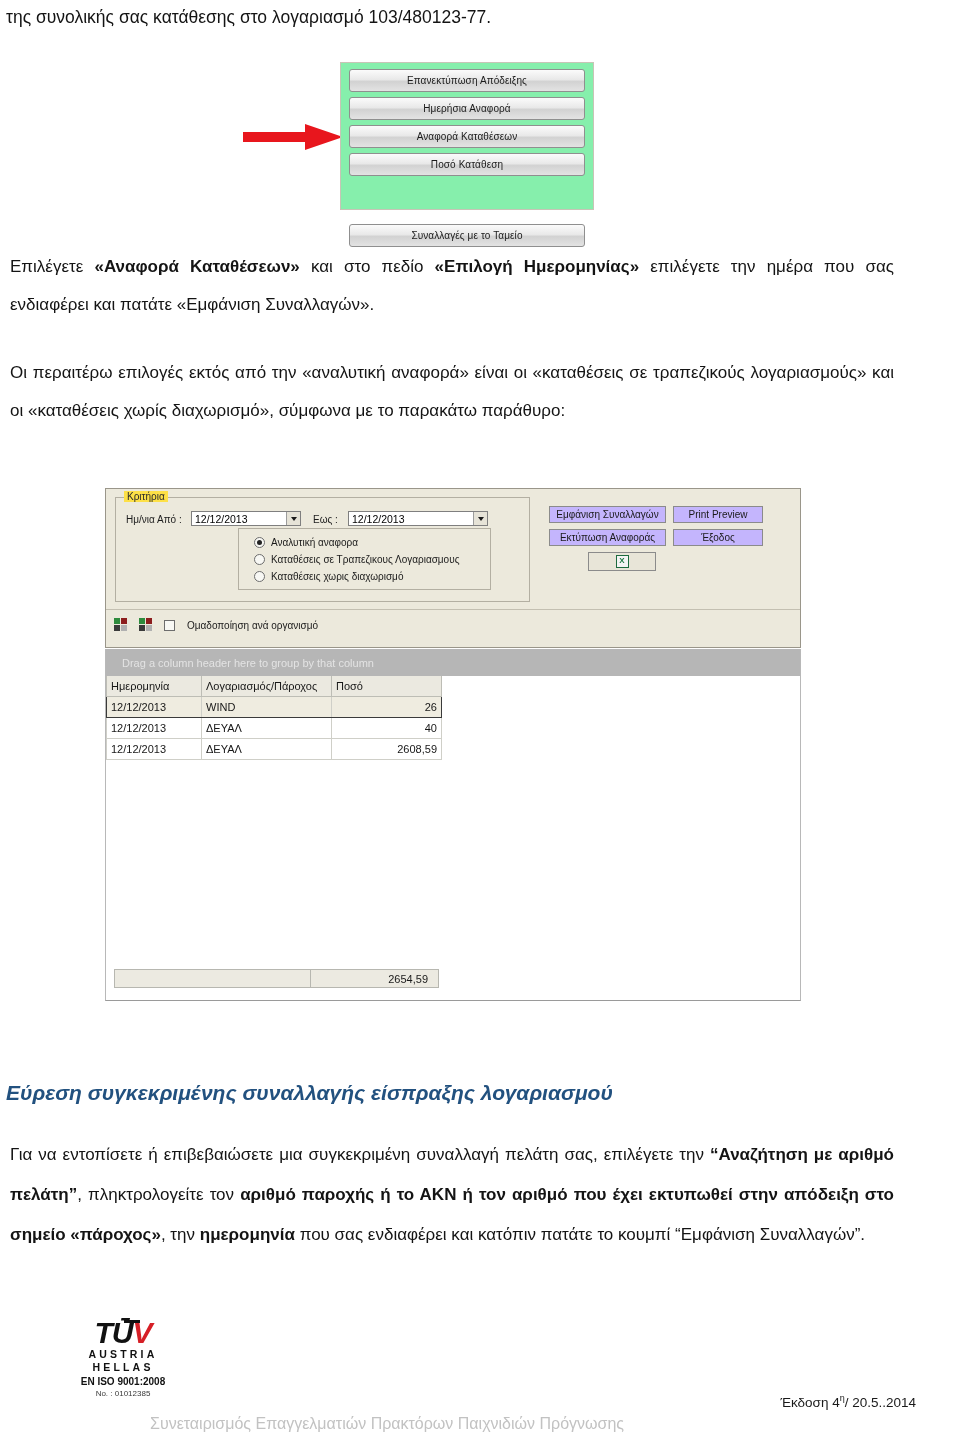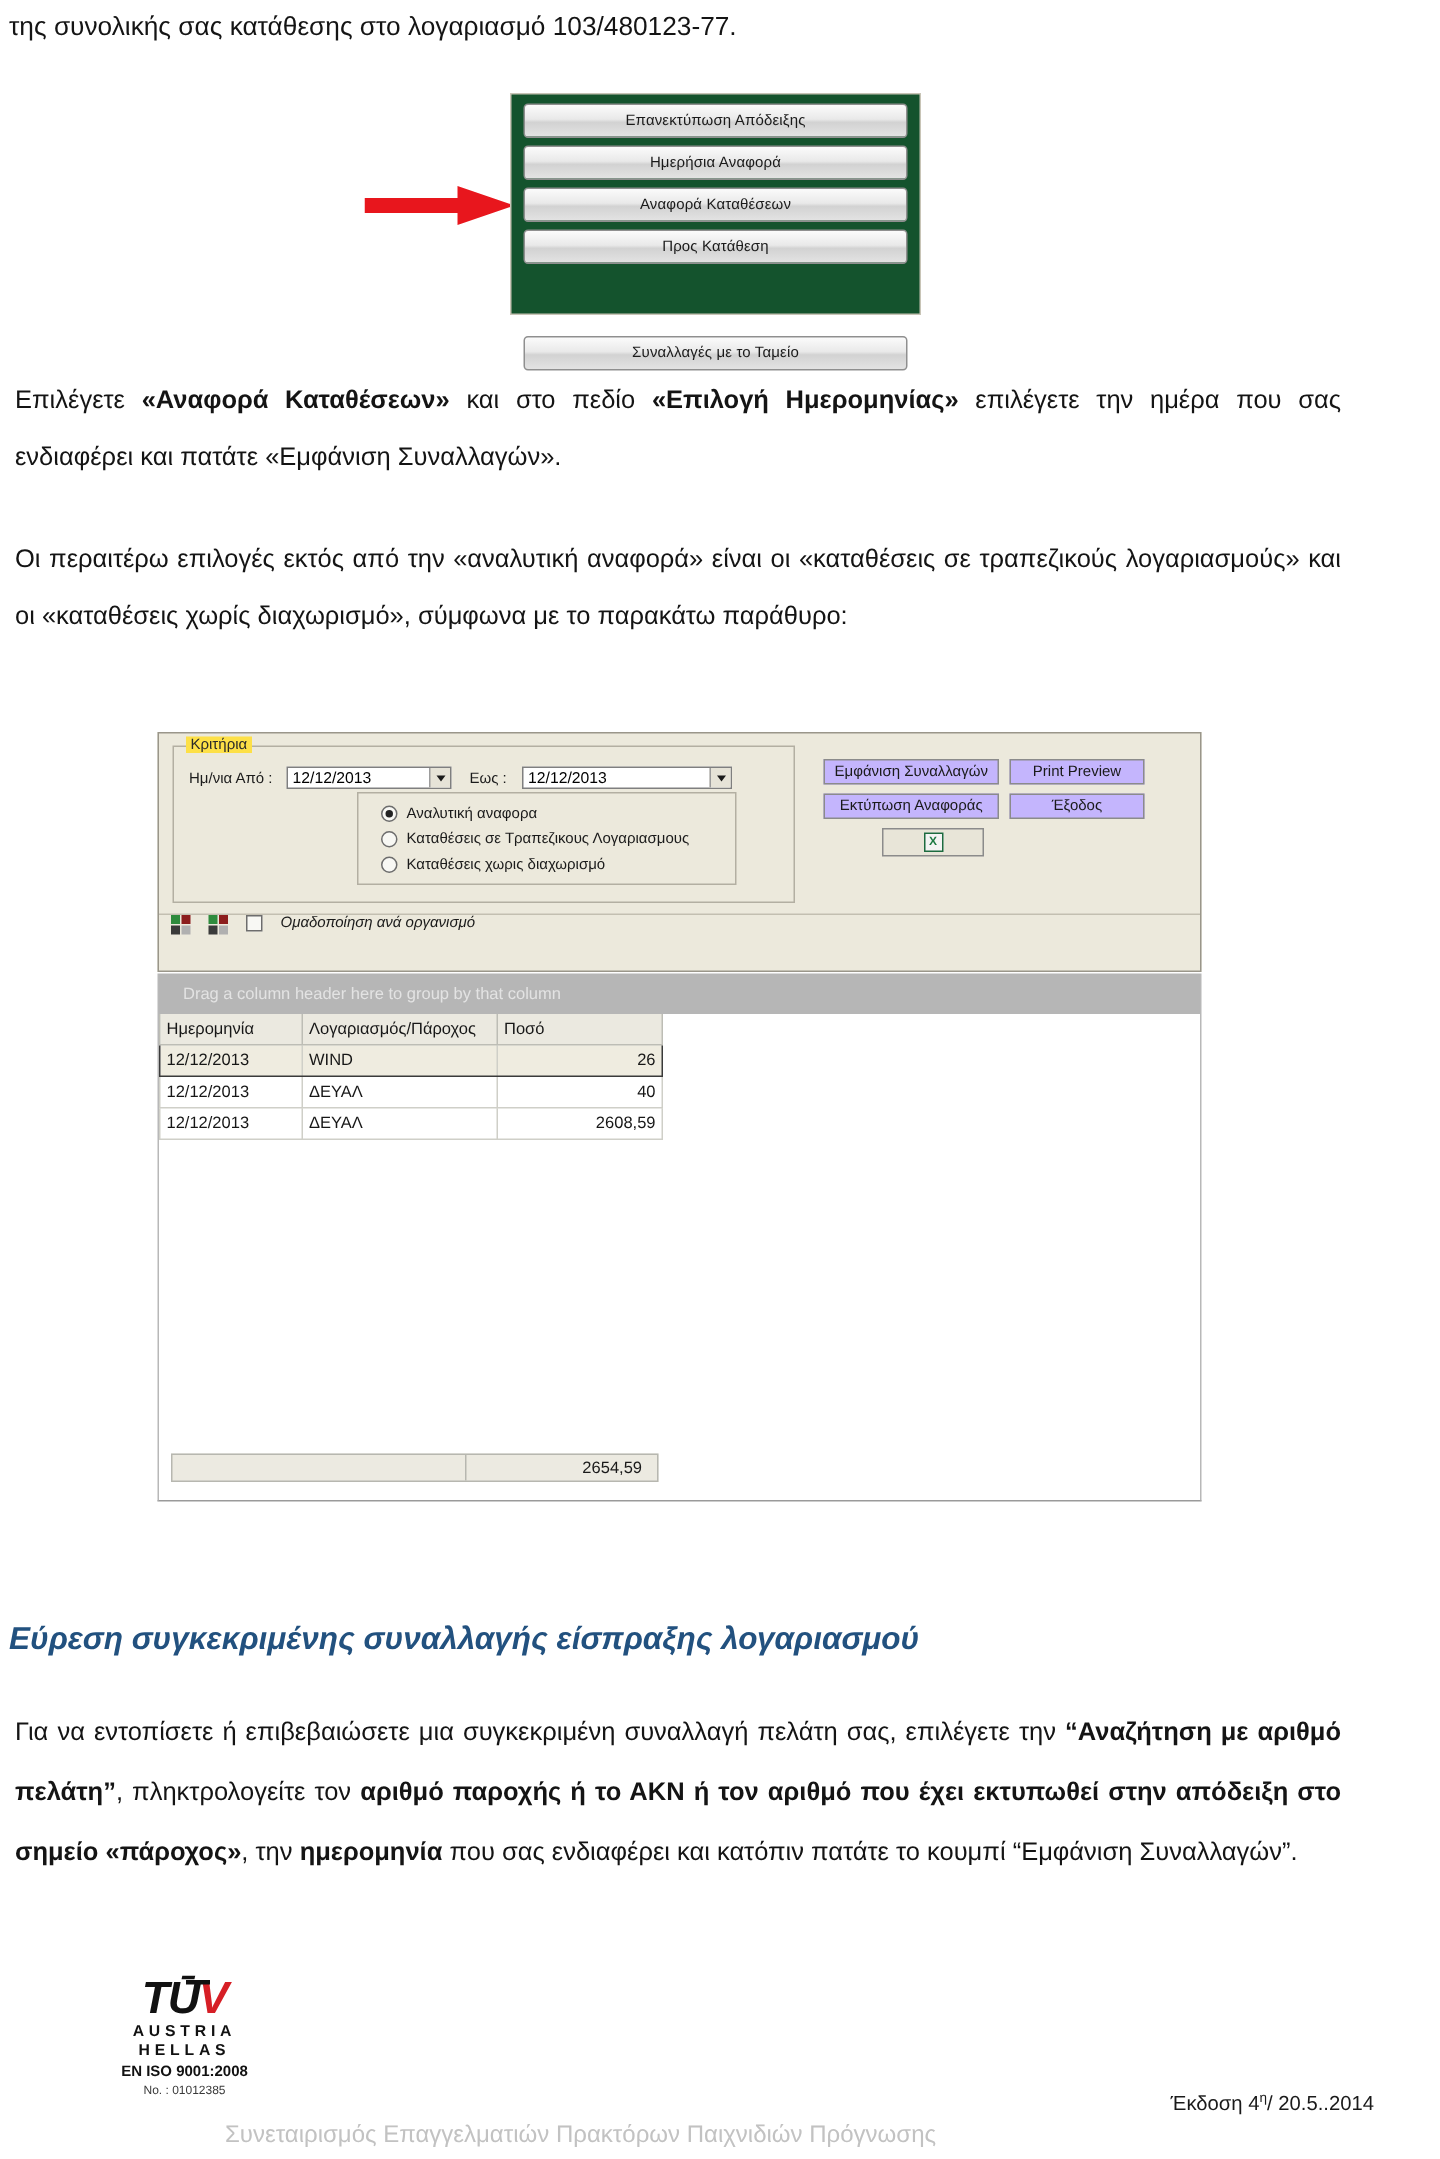--- a/index.html
+++ b/index.html
@@ -32,23 +32,23 @@
     text-align: justify;
     text-justify: inter-word;
   }
   .para span.b { font-weight: bold; }
 
   
   #button-panel {
     position: absolute;
     left: 340px;
     top: 62px;
-    width: 274px;
+    width: 254px;
     height: 148px;
-    background: #14532d;
+    background: #86efac;
     border: 1px solid #c8c4b6;
     box-sizing: border-box;
     padding: 6px 8px;
   }
   #button-panel .pbtn {
     height: 21px;
     margin-bottom: 5px;
     border: 1px solid #8f8f8f;
     border-radius: 3px;
     background: linear-gradient(to bottom, #fbfbfb 0%, #e9e9e9 45%, #d2d2d2 55%, #e3e3e3 100%);
@@ -229,25 +229,24 @@
   }
 
   
   #win-toolbar {
     position: absolute;
     left: 0; bottom: 0;
     width: 100%;
     height: 22px;
     border-top: 1px solid #c3bfb1;
     display: flex;
-    align-items: flex-start;
+    align-items: flex-end;
     padding-left: 8px;
     box-sizing: border-box;
     gap: 12px;
-    font-style: italic;
   }
   .tiny-icon {
     width: 13px; height: 13px;
     position: relative;
     flex: none;
   }
   .tiny-icon .q1 { position:absolute; left:0; top:0; width:6px; height:6px; background:#2e8b3d; }
   .tiny-icon .q2 { position:absolute; right:0; top:0; width:6px; height:6px; background:#8c1d1d; }
   .tiny-icon .q3 { position:absolute; left:0; bottom:0; width:6px; height:6px; background:#3a3a3a; }
   .tiny-icon .q4 { position:absolute; right:0; bottom:0; width:6px; height:6px; background:#b0b0b0; }
@@ -419,21 +418,21 @@
 <div class="doc-line" style="left:6px; top:8px;">της συνολικής σας κατάθεσης στο λογαριασμό 103/480123-77.</div>
 
 <svg id="red-arrow" viewBox="0 0 100 26">
   <polygon points="0,8 62,8 62,0 100,13 62,26 62,18 0,18" fill="#e8161d"></polygon>
 </svg>
 
 <div id="button-panel">
   <div class="pbtn">Επανεκτύπωση Απόδειξης</div>
   <div class="pbtn">Ημερήσια Αναφορά</div>
   <div class="pbtn">Αναφορά Καταθέσεων</div>
-  <div class="pbtn">Προς Κατάθεση</div>
+  <div class="pbtn">Ποσό Κατάθεση</div>
   <div class="pbtn">Συναλλαγές με το Ταμείο</div>
 </div>
 
 <div class="para" style="left:10px; top:248px; width:884px;">
   <span>Επιλέγετε </span><span class="b">«Αναφορά Καταθέσεων»</span><span> και στο πεδίο </span><span class="b">«Επιλογή Ημερομηνίας»</span><span> επιλέγετε την ημέρα που σας ενδιαφέρει και πατάτε «Εμφάνιση Συναλλαγών».</span>
 </div>
 
 <div class="para" style="left:10px; top:354px; width:884px;">Οι περαιτέρω επιλογές εκτός από την «αναλυτική αναφορά» είναι οι «καταθέσεις σε τραπεζικούς λογαριασμούς» και οι «καταθέσεις χωρίς διαχωρισμό», σύμφωνα με το παρακάτω παράθυρο:</div>
 
 <div id="app-window">

